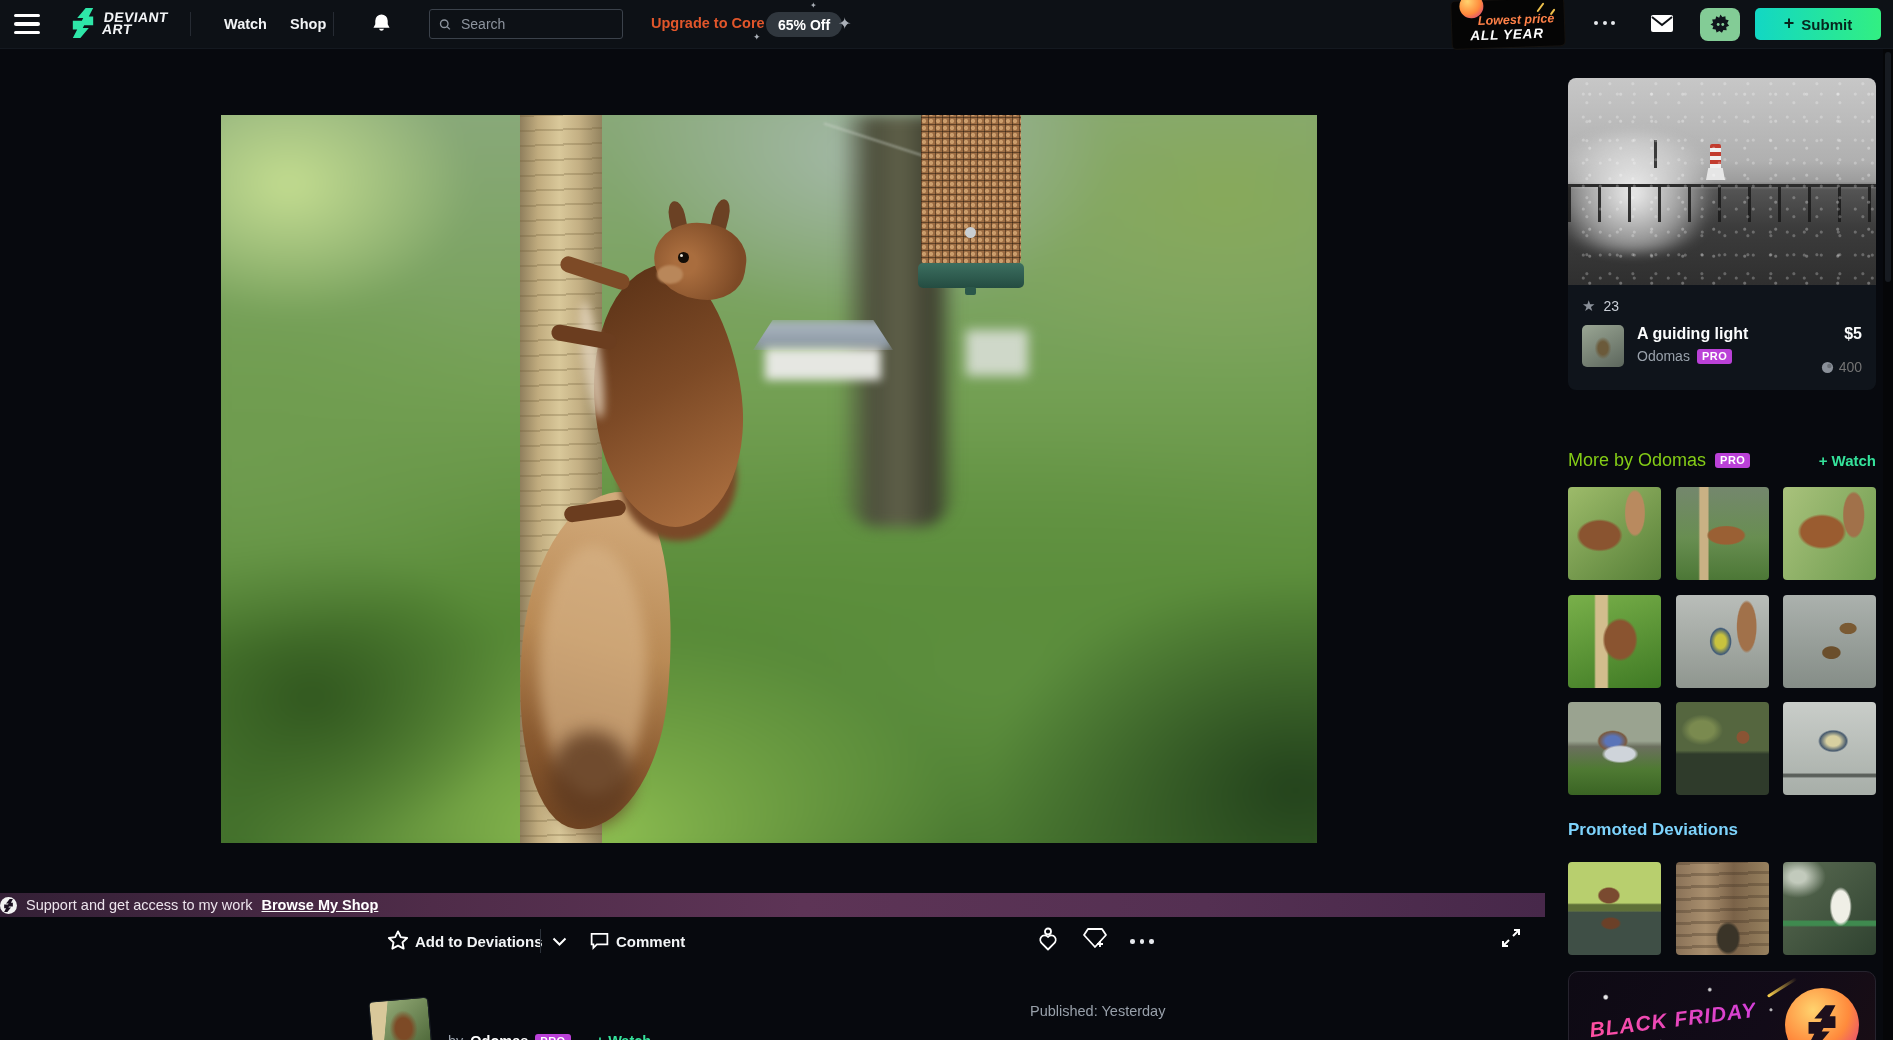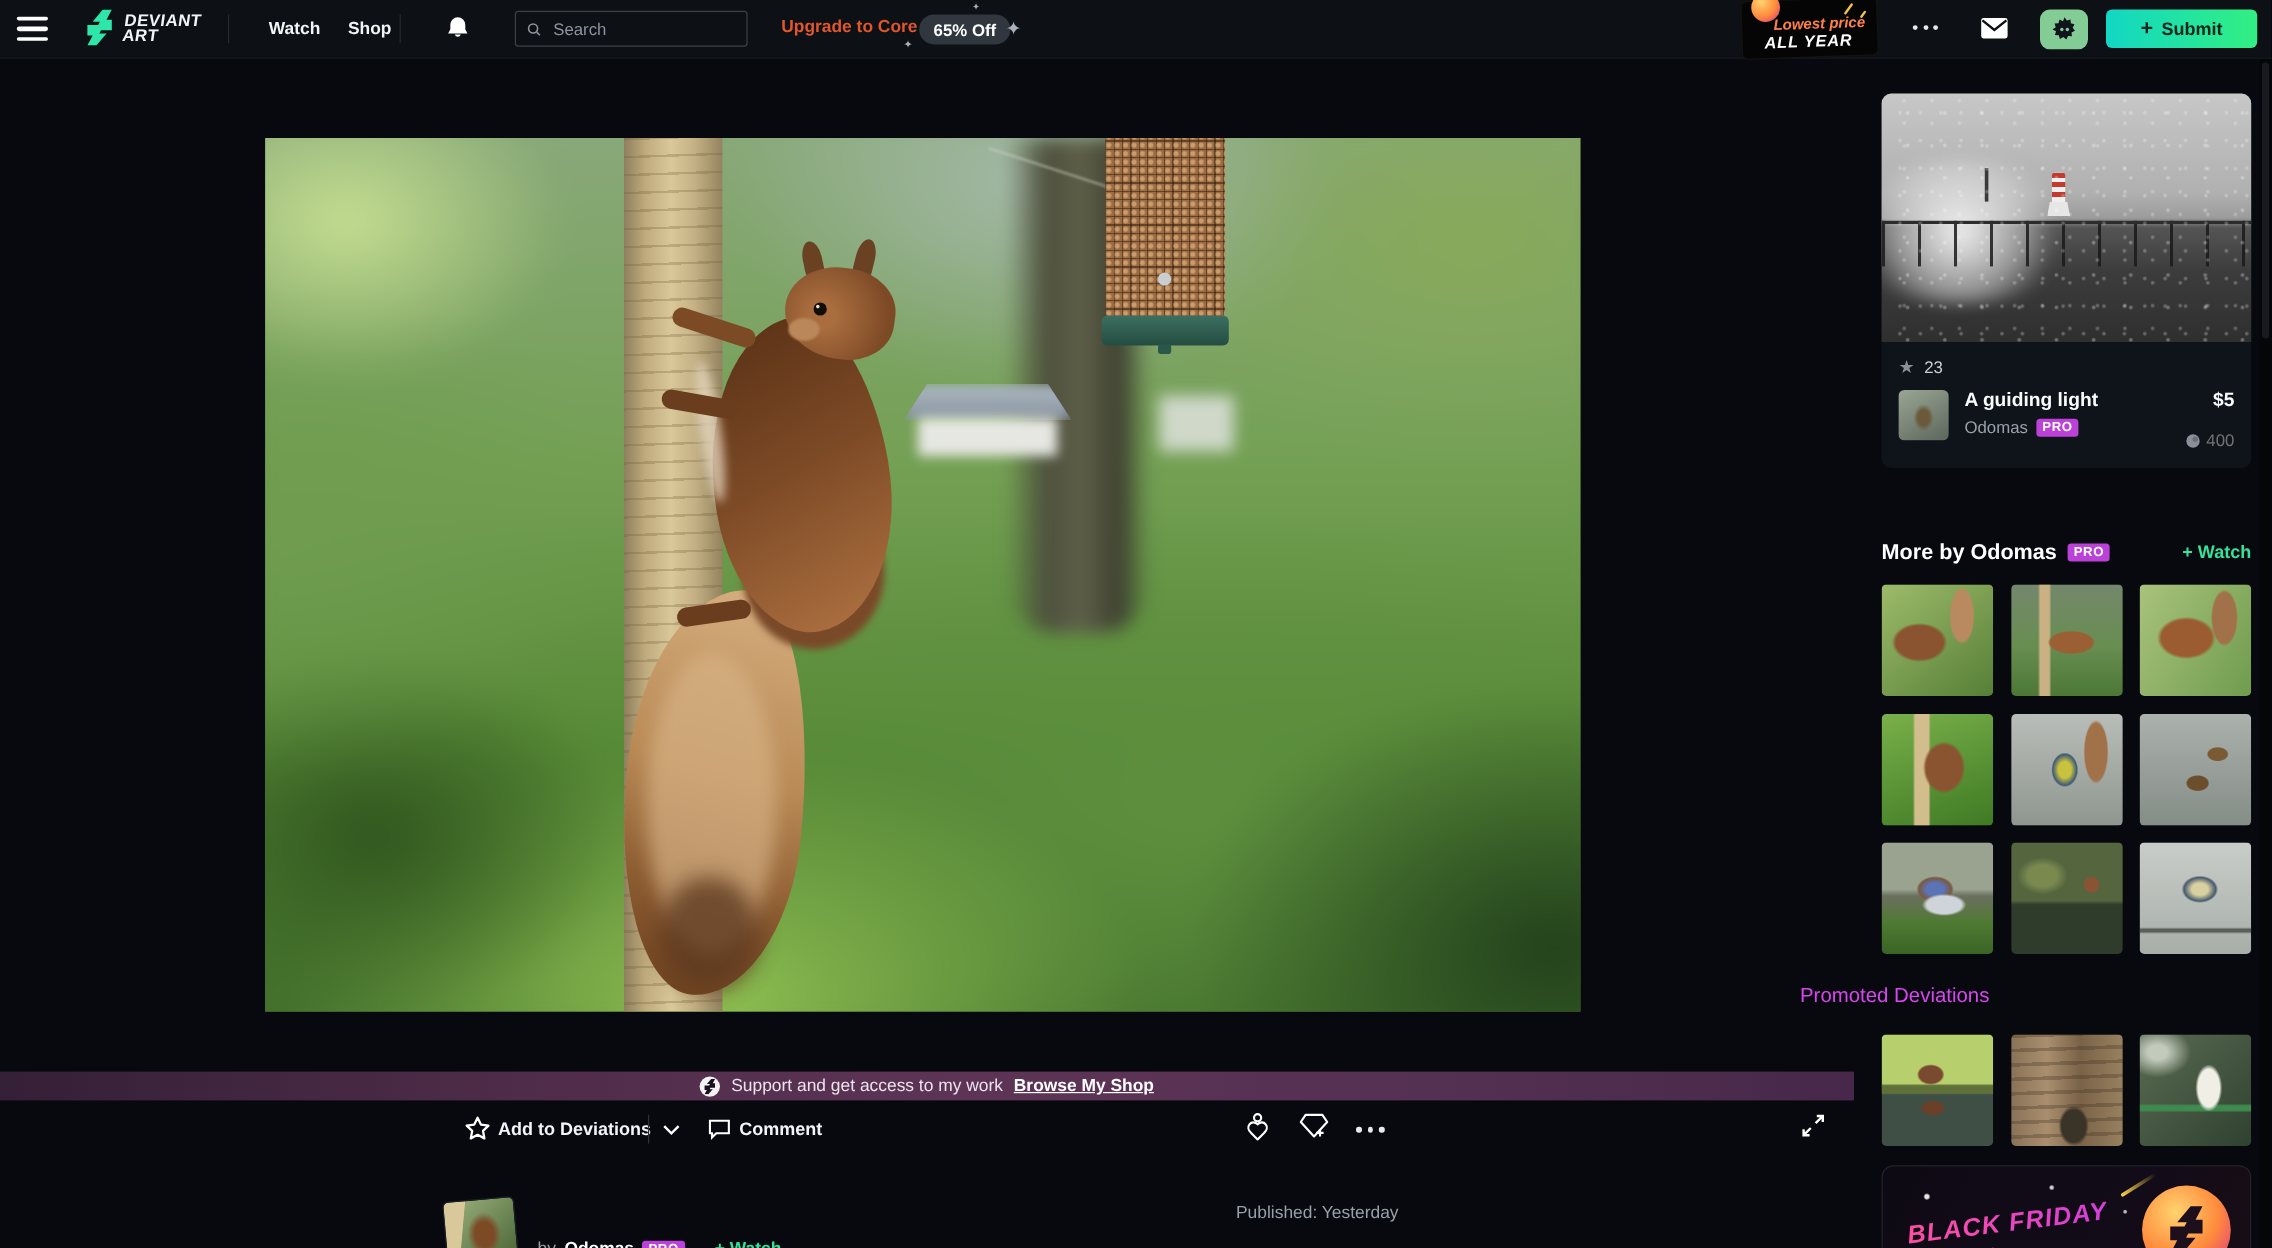--- a/index.html
+++ b/index.html
@@ -88,21 +88,21 @@
   .sq-ear.e2{left:492px;top:84px;transform:rotate(14deg);height:33px}
   .sq-eye{left:457px;top:137px;width:11px;height:11px;border-radius:50%;background:#130d07}
   .sq-eye::after{content:"";position:absolute;left:2px;top:2px;width:3px;height:3px;border-radius:50%;background:#e8e2d6}
   .sq-muzzle{left:436px;top:150px;width:26px;height:19px;border-radius:50%;background:#b9875a;filter:blur(1px)}
   .sq-arm{height:16px;background:#7d4a26;border-radius:8px}
   .sq-arm.a1{left:338px;top:150px;width:72px;transform:rotate(18deg)}
   .sq-arm.a2{left:330px;top:214px;width:66px;transform:rotate(10deg);background:#6b3d1f}
   .sq-foot{left:343px;top:388px;width:62px;height:16px;border-radius:8px;background:#6b3d1f;transform:rotate(-8deg)}
 
   
-  #banner{left:0;top:893px;width:1545px;height:24px;display:flex;align-items:center;justify-content:center;gap:9px;
+  #banner{left:0;top:893px;width:1545px;height:24px;display:flex;align-items:center;gap:9px;
     background:linear-gradient(90deg,#342036 0%,#4f2c49 28%,#5d3456 52%,#543052 78%,#47284a 100%);font-size:14.5px;color:#ece4ec}
   #banner .bicon{width:17px;height:17px;border-radius:50%;background:#f2f2f2;display:flex;align-items:center;justify-content:center}
   #banner .cta{font-weight:800;text-decoration:underline;color:#fff;cursor:pointer}
 
   
   .ab-label{font-size:15px;font-weight:800;color:#f2f4f6;cursor:pointer}
   #favStar{left:386px;top:929px;cursor:pointer}
   #favLabel{left:415px;top:933px}
   #abDiv{left:540px;top:929px;width:1px;height:24px;background:#2c323a}
   #chev{left:552px;top:937px;cursor:pointer}
@@ -152,40 +152,40 @@
     background:radial-gradient(ellipse 12px 16px at 50% 55%,#6b5a3a 40%,rgba(0,0,0,0) 70%),linear-gradient(150deg,#9aa694,#5c665c)}
   .feat-col{margin-left:13px;flex:1}
   .feat-title{font-size:16px;font-weight:800;color:#fbfcfd}
   .feat-sub{display:flex;align-items:center;gap:7px;margin-top:5px;font-size:14px;color:#99a1ab}
   .feat-right{text-align:right}
   .feat-price{font-size:16px;font-weight:800;color:#fbfcfd}
   .feat-pts{display:flex;align-items:center;gap:5px;justify-content:flex-end;margin-top:16px;font-size:14px;color:#737373}
   #dlBtn{margin:15px 14px 0;height:37px;border:1.5px solid #5d646c;border-radius:19px;display:flex;align-items:center;justify-content:center;gap:9px;font-size:15px;font-weight:800;color:#fbfcfd;cursor:pointer}
 
   #moreHead{left:1568px;top:450px;width:308px;display:flex;align-items:center}
-  #moreHead .t{font-size:18px;font-weight:700;color:#ffffff}
+  #moreHead .t{font-size:18px;font-weight:400;color:#84cc16}
   #moreHead .w{margin-left:auto;color:#35e29b;font-size:15px;font-weight:800;cursor:pointer}
   .grid{left:1568px;width:308px;display:grid;grid-template-columns:repeat(3,93px);gap:14.5px}
   #grid9{top:487px}
   #grid3{top:862px}
   .thumb{width:93px;height:93px;border-radius:4px;cursor:pointer;background-color:#243318}
   .t1{background:radial-gradient(ellipse 15px 34px at 72% 28%,#b98a5f 62%,rgba(0,0,0,0) 70%),radial-gradient(ellipse 34px 24px at 34% 52%,#8a5430 58%,rgba(0,0,0,0) 68%),linear-gradient(140deg,#9dbb6a,#567f37)}
   .t2{background:radial-gradient(ellipse 30px 15px at 54% 52%,#9a6034 58%,rgba(0,0,0,0) 66%),linear-gradient(90deg,rgba(0,0,0,0) 24%,#c9b184 26% 34%,rgba(0,0,0,0) 36%),linear-gradient(180deg,#74876d 0%,#688e51 55%,#4c7736 100%)}
   .t3{background:radial-gradient(ellipse 16px 34px at 76% 30%,#a1714a 62%,rgba(0,0,0,0) 70%),radial-gradient(ellipse 36px 26px at 42% 48%,#9a5c30 58%,rgba(0,0,0,0) 68%),linear-gradient(120deg,#a9c27c,#6f9c4f)}
   .t4{background:radial-gradient(ellipse 26px 32px at 56% 48%,#8a5430 58%,rgba(0,0,0,0) 68%),linear-gradient(90deg,rgba(0,0,0,0) 28%,#d2bd8d 30% 42%,rgba(0,0,0,0) 44%),linear-gradient(160deg,#79b04a,#3f7a24)}
   .t5{background:radial-gradient(ellipse 14px 36px at 76% 34%,#a1714a 66%,rgba(0,0,0,0) 74%),radial-gradient(ellipse 14px 18px at 48% 50%,#c8c23e 38%,#3f5a78 72%,rgba(0,0,0,0) 80%),linear-gradient(180deg,#b9bdb9,#8f968f)}
   .t6{background:radial-gradient(ellipse 12px 8px at 70% 36%,#7a5a33 66%,rgba(0,0,0,0) 76%),radial-gradient(ellipse 13px 9px at 52% 62%,#6b4f2c 66%,rgba(0,0,0,0) 76%),linear-gradient(180deg,#abb1ad,#858d87)}
   .t7{background:radial-gradient(ellipse 28px 14px at 56% 56%,#cfd4da 52%,rgba(0,0,0,0) 66%),radial-gradient(ellipse 20px 14px at 48% 42%,#5a74b8 36%,#7a5a40 68%,rgba(0,0,0,0) 78%),linear-gradient(180deg,#9aa390 0 42%,#6b6f5e 48%,#4f7a33 72%,#3a6424 100%)}
   .t8{background:radial-gradient(circle 9px at 72% 38%,#8a5434 66%,rgba(0,0,0,0) 76%),radial-gradient(ellipse 30px 22px at 28% 30%,#7a8a4f 40%,rgba(0,0,0,0) 70%),linear-gradient(180deg,#55663f 0 52%,#2f3b2b 56% 100%)}
   .t9{background:radial-gradient(ellipse 20px 15px at 54% 42%,#d8d0a0 34%,#475a6e 66%,rgba(0,0,0,0) 76%),linear-gradient(180deg,rgba(0,0,0,0) 76%,#5a5f5a 78% 80%,rgba(0,0,0,0) 82%),linear-gradient(180deg,#c9cdc9,#a7aea8)}
   .p1{background:radial-gradient(ellipse 16px 12px at 44% 36%,#7a4a30 60%,rgba(0,0,0,0) 72%),radial-gradient(ellipse 16px 10px at 46% 66%,#6b4028 50%,rgba(0,0,0,0) 66%),linear-gradient(180deg,rgba(0,0,0,0) 44%,#5f7038 46% 52%,rgba(0,0,0,0) 54%),linear-gradient(180deg,#b8cf6e 0 48%,#3f4f46 54% 100%)}
   .p2{background:radial-gradient(ellipse 18px 24px at 56% 82%,#3a3428 56%,rgba(0,0,0,0) 70%),repeating-linear-gradient(178deg,rgba(60,45,30,.3) 0 3px,rgba(0,0,0,0) 3px 12px),linear-gradient(90deg,#8a7258,#a98f6e 32%,#7a6248 62%,#97815f)}
   .p3{background:radial-gradient(ellipse 16px 28px at 62% 48%,#efefe6 56%,rgba(0,0,0,0) 70%),linear-gradient(180deg,rgba(0,0,0,0) 62%,#3f8a4f 64% 68%,rgba(0,0,0,0) 70%),radial-gradient(ellipse 40px 30px at 16% 16%,#c2cabc 20%,rgba(0,0,0,0) 70%),linear-gradient(135deg,#5a6b52,#2f4230)}
 
-  #promoHead{left:1500px;top:820px;font-size:17px;font-weight:400;color:#d946ef}
+  #promoHead{left:1568px;top:820px;font-size:17px;font-weight:700;color:#7dd3fc}
 
   #ad{left:1568px;top:971px;width:308px;height:128px;border-radius:10px;border:1px solid #26232e;box-sizing:border-box;
     overflow:hidden;cursor:pointer;
     background:radial-gradient(circle at 12% 20%,rgba(255,255,255,.9) 0 1.5px,rgba(0,0,0,0) 3px),
       radial-gradient(circle at 46% 14%,rgba(255,255,255,.8) 0 1px,rgba(0,0,0,0) 2.5px),
       radial-gradient(circle at 66% 30%,rgba(255,255,255,.7) 0 1px,rgba(0,0,0,0) 2px),
       radial-gradient(circle at 30% 55%,rgba(255,255,255,.5) 0 1px,rgba(0,0,0,0) 2px),
       linear-gradient(120deg,#0e0a14,#120b18 60%,#1a0e14)}
   #ad .bf{position:absolute;left:20px;top:36px;transform:rotate(-7deg);font-size:21px;font-weight:900;font-style:italic;letter-spacing:1px;
     background:linear-gradient(90deg,#ff4fa0,#d33fd8);-webkit-background-clip:text;background-clip:text;color:transparent}

